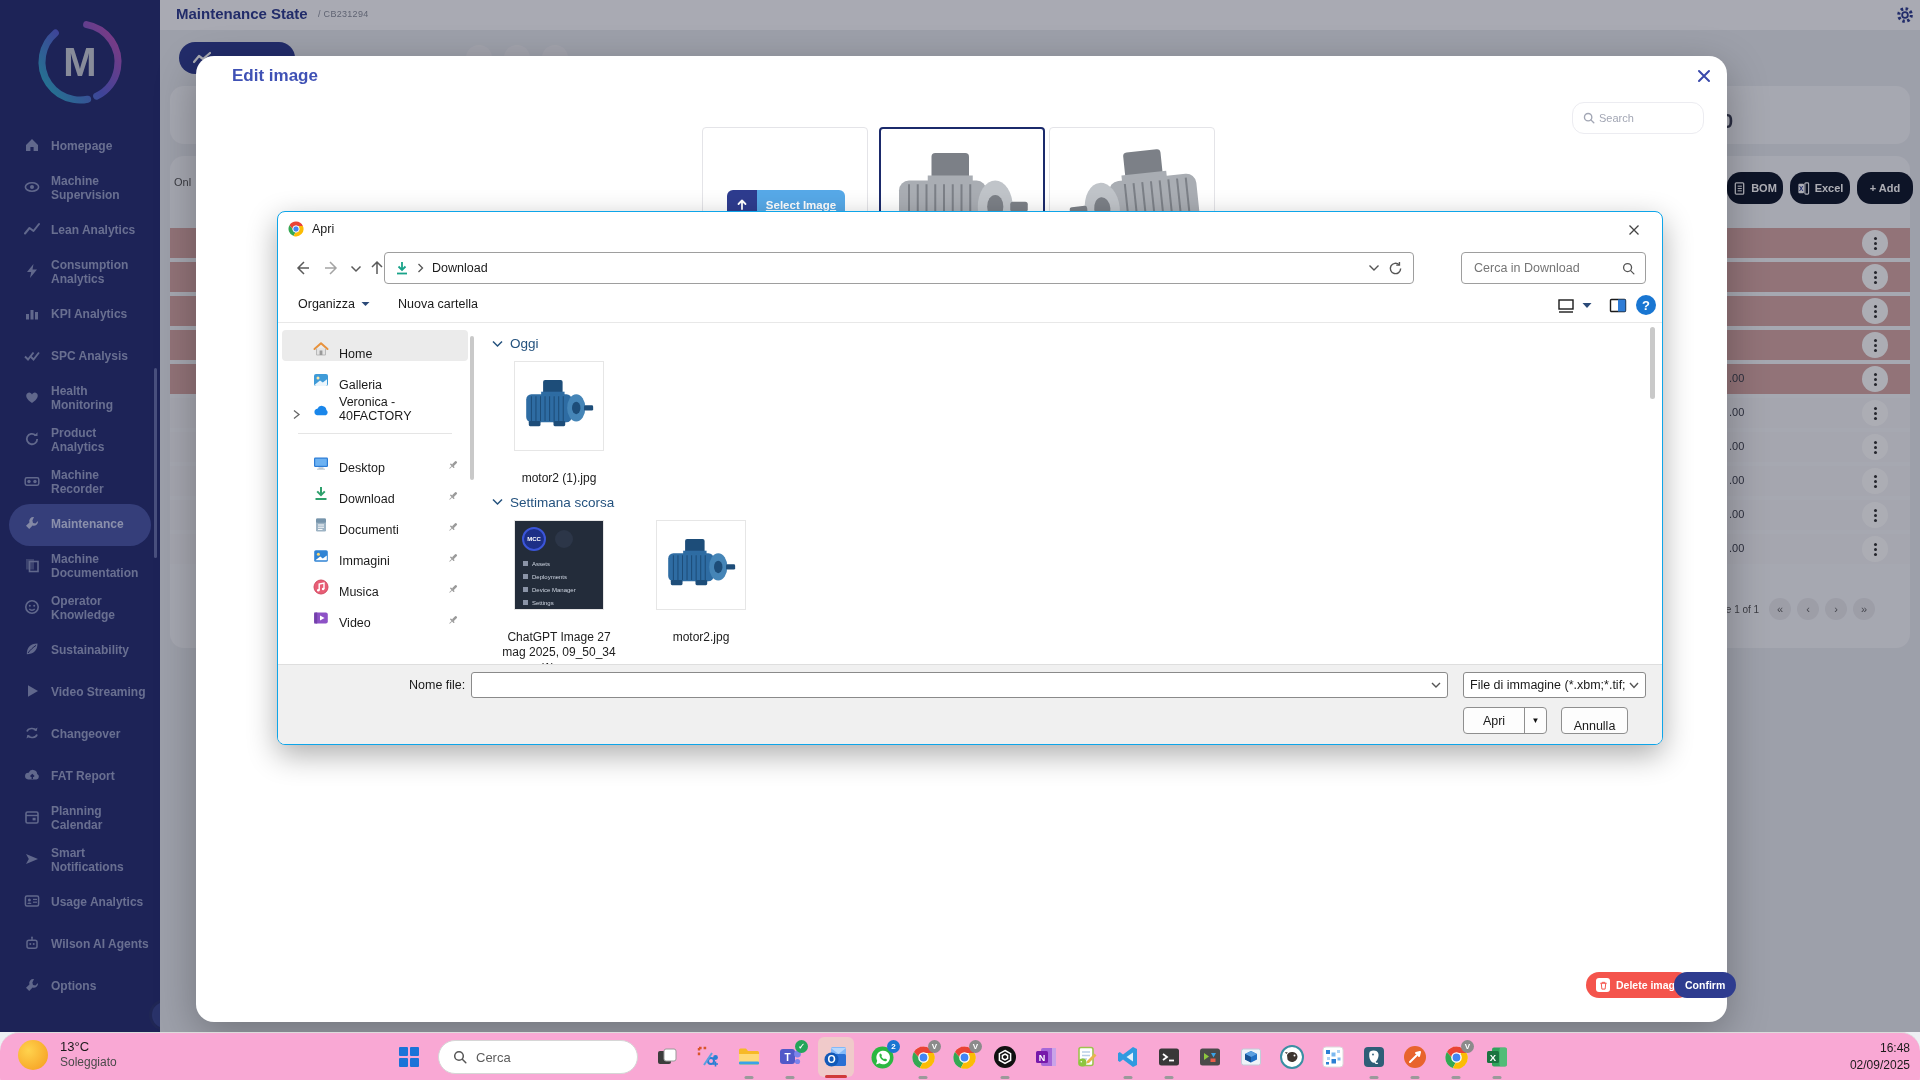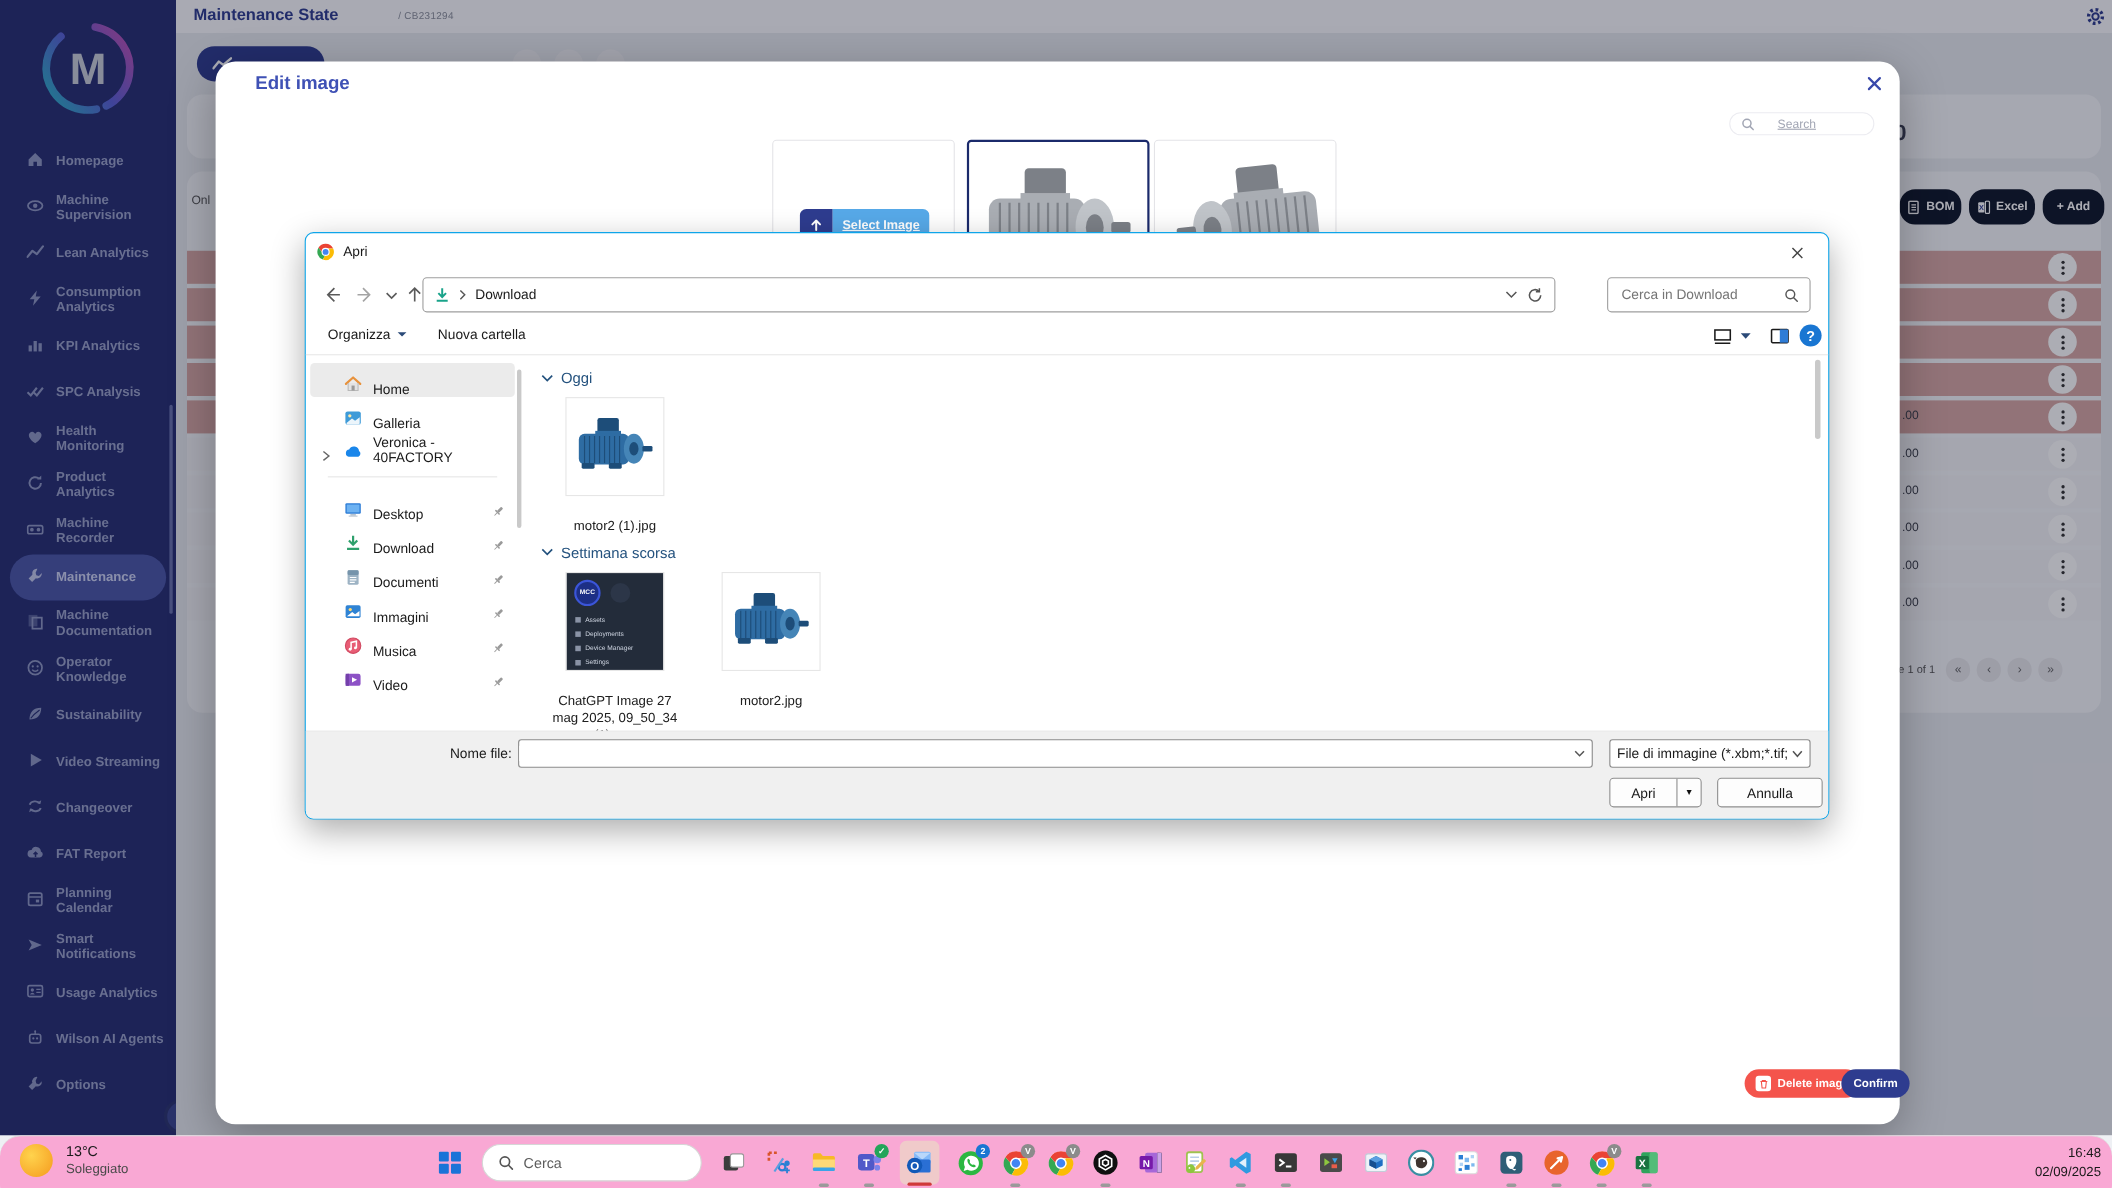--- a/index.html
+++ b/index.html
@@ -18,21 +18,21 @@
   .side-item.active{background:#4b57a8;border-radius:21px;margin:0 9px;padding-left:15px;color:#ccd2f2;}
   .side-item.active .sicon{color:#c2c8ea;}
   #side-scroll{left:154px;top:368px;width:3px;height:190px;background:#6a73ad;border-radius:2px;}
   #collapse-btn{left:149px;top:999px;width:32px;height:32px;border-radius:50%;background:#3a468f;
     border:3px solid #2b346f;color:#cfd4ef;font-size:14px;display:flex;align-items:center;justify-content:center;}
 
   
   #main{left:160px;top:0;width:1760px;height:1032px;background:#e9ebf0;}
   #app-header{left:0;top:0;width:1760px;height:30px;background:#fafbfd;}
   #page-title{left:16px;top:5px;font-size:15px;font-weight:700;color:#2e3c8f;}
-  #breadcrumb{left:158px;top:9px;font-size:9px;color:#8b8f9c;letter-spacing:.3px;margin-left:44px;}
+  #breadcrumb{left:158px;top:9px;font-size:9px;color:#8b8f9c;letter-spacing:.3px;}
   #gear{left:1736px;top:6px;width:18px;height:18px;color:#2e3c8f;}
   .panel{background:#f6f7fa;border-radius:14px;}
   #panel-top{left:10px;top:86px;width:1740px;height:58px;}
   #panel-main{left:10px;top:156px;width:1740px;height:492px;}
   #pill-dark{left:19px;top:42px;width:116px;height:32px;border-radius:16px;background:#2e3c8f;
     display:flex;align-items:center;padding-left:14px;color:#fff;}
   .pill-light{top:45px;width:26px;height:26px;border-radius:50%;background:#f2f2f5;}
   #stat-value{left:1562px;top:110px;font-size:20px;font-weight:700;color:#3a3f52;}
   #filter-label{left:14px;top:176px;font-size:11px;color:#555;}
   .blue-btn{height:32px;border-radius:14px;background:#0f172a;color:#fff;font-size:11px;font-weight:700;
@@ -50,22 +50,22 @@
   .pbtn{width:22px;height:22px;border-radius:50%;background:#e8e8ec;display:flex;align-items:center;
     justify-content:center;font-size:11px;color:#666;}
 
   #dim{left:0;top:0;width:1920px;height:1032px;background:rgba(12,14,34,.34);z-index:5;}
 
   
   #modal{left:196px;top:56px;width:1531px;height:966px;background:#fff;border-radius:18px;
     box-shadow:0 12px 42px rgba(0,0,0,.28);z-index:10;}
   #modal-title{left:36px;top:10px;font-size:17px;font-weight:700;color:#3f51b5;}
   #modal-close{left:1498px;top:10px;width:22px;height:22px;color:#3949ab;}
-  #modal-search{left:1376px;top:46px;width:132px;height:21px;border:1px solid #ececf1;border-radius:12px;
-    display:flex;align-items:center;gap:21px;padding:0 10px;color:#a2a6b4;font-size:11px;text-decoration:underline;}
+  #modal-search{left:1376px;top:46px;width:132px;height:32px;border:1px solid #ececf1;border-radius:12px;
+    display:flex;align-items:center;gap:4px;padding:0 10px;color:#a2a6b4;font-size:11px;}
   .img-card{top:71px;width:166px;height:150px;background:#fff;border:1px solid #e4e4e8;border-radius:4px;overflow:hidden;}
   .img-card.selected{border:2px solid #1b2a6b;}
   #select-image-btn{left:24px;top:62px;width:118px;height:30px;border-radius:6px;overflow:hidden;display:flex;}
   #select-image-btn .upart{width:30px;background:#2e3c8f;display:flex;align-items:center;justify-content:center;color:#fff;}
   #select-image-btn .lpart{flex:1;background:#57a9e8;color:#fff;font-size:11.5px;font-weight:700;
     display:flex;align-items:center;justify-content:center;text-decoration:underline;}
   .card-motor{position:absolute;left:8px;top:14px;width:150px;height:120px;}
   #delete-btn{left:1390px;top:916px;height:26px;padding:0 10px;border-radius:13px;background:#f4544c;
     display:flex;align-items:center;gap:6px;color:#fff;font-size:10.5px;font-weight:700;}
   #delete-btn .tbox{width:14px;height:14px;background:#fff;border-radius:3px;display:flex;align-items:center;justify-content:center;}
@@ -114,21 +114,21 @@
     display:flex;align-items:center;}
   #fname-input input{flex:1;border:0;outline:0;font-family:inherit;font-size:12.5px;padding:0 8px;min-width:0;}
   #ftype{left:1185px;top:7px;width:183px;height:26px;border:1px solid #8a8a8a;border-radius:3px;background:#fff;
     display:flex;align-items:center;padding:0 6px;gap:4px;font-size:12.5px;}
   #ftype .ftxt{flex:1;white-space:nowrap;overflow:hidden;}
   .wbtn{top:42px;height:27px;border:1px solid #8f8f8f;border-radius:4px;background:#fdfdfd;font-size:12.5px;
     display:flex;align-items:center;justify-content:center;}
   #open-btn{left:1185px;width:84px;padding:0;}
   #open-btn .omain{flex:1;text-align:center;}
   #open-btn .osplit{width:22px;align-self:stretch;border-left:1px solid #8f8f8f;display:flex;align-items:center;justify-content:center;font-size:8px;color:#111;}
-  #cancel-btn{left:1283px;width:96px;}
+  #cancel-btn{left:1283px;width:67px;align-items:flex-end;}
 
   
   #taskbar{left:0;top:1032px;width:1920px;height:64px;background:#f9a8d4;border-top:1px solid #dcdcdc;z-index:30;border-radius:19px;}
   #weather{left:18px;top:6px;display:flex;align-items:center;gap:12px;}
   #sun{width:30px;height:30px;border-radius:50%;background:radial-gradient(circle at 35% 35%,#ffd34d,#f59a1e);}
   #weather .wt{font-size:13px;color:#1a1a1a;line-height:1.25;}
   #weather .wc{font-size:12px;color:#4a4a4a;line-height:1.25;}
   #tb-center{left:396px;top:0;height:48px;display:flex;align-items:center;gap:16px;}
   #tb-search{width:200px;height:34px;border-radius:17px;background:#fff;border:1px solid #d6d6d6;
     display:flex;align-items:center;gap:9px;padding:0 14px;color:#5c5c5c;font-size:13px;}

